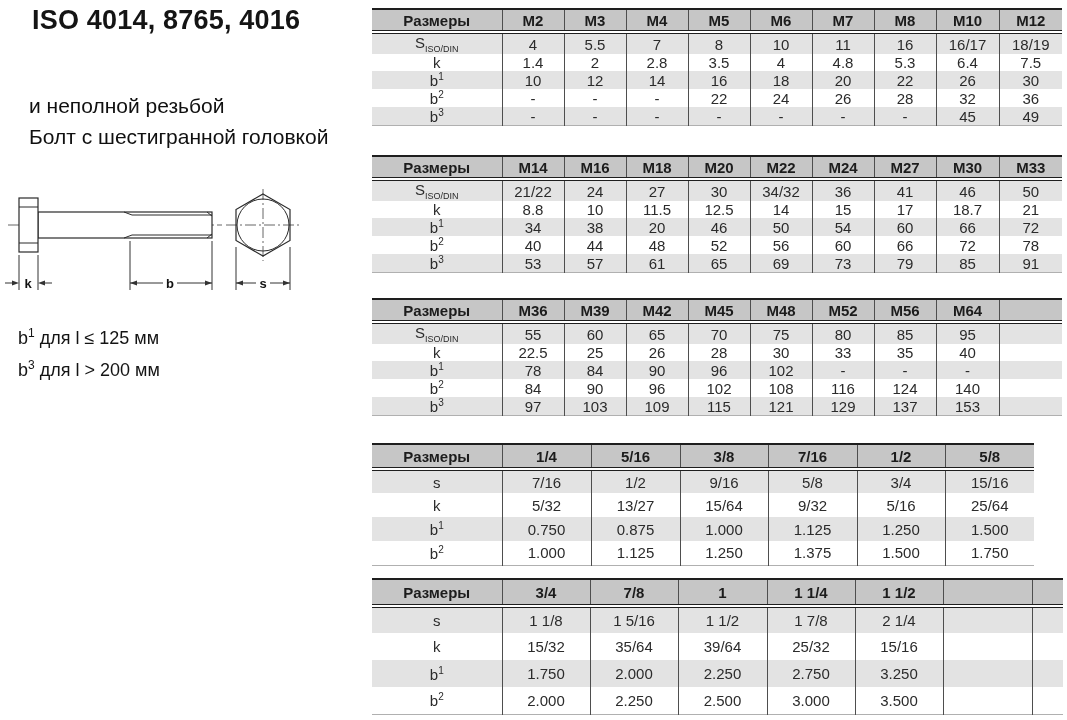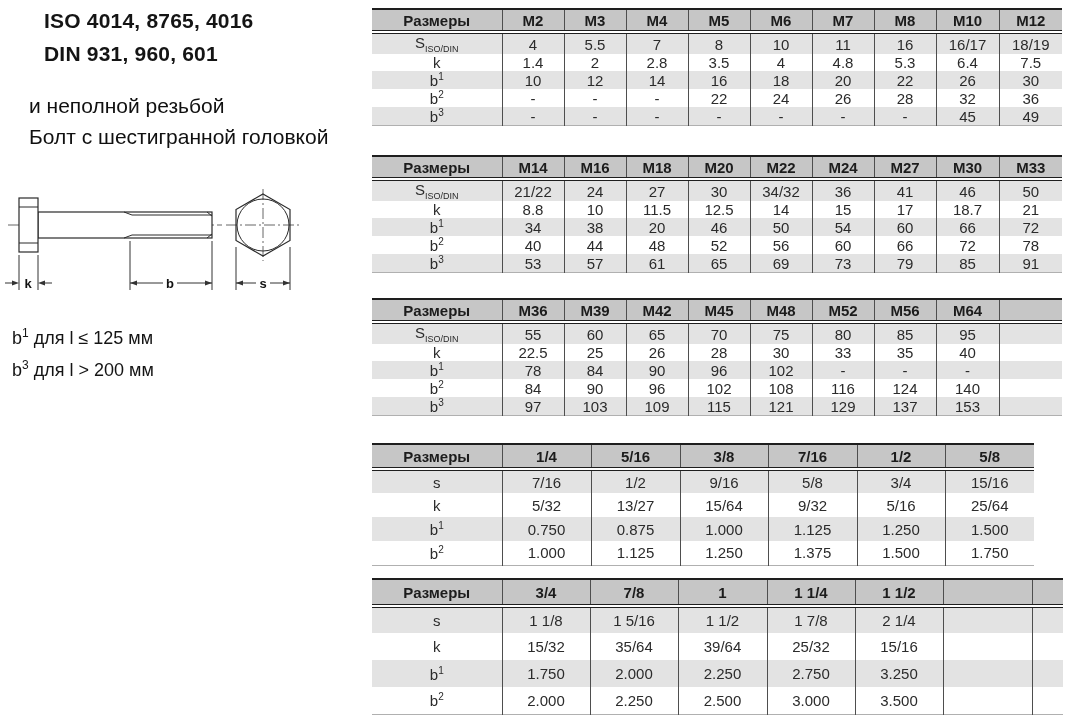--- a/index.html
+++ b/index.html
@@ -1,25 +1,25 @@
 <!DOCTYPE html>
 <html><head>
 <meta charset="utf-8">
 <style>
   html,body{margin:0;padding:0;background:#ffffff;}
   body{width:1067px;height:720px;font-family:"Liberation Sans",sans-serif;}
   .page{position:relative;width:1067px;height:720px;background:#fff;overflow:hidden;color:#222;}
 
-  .title{position:absolute;left:44px;top:4px;font-size:21px;font-weight:bold;
+  .title{position:absolute;left:32px;top:4px;font-size:27px;font-weight:bold;
          line-height:33px;color:#141414;letter-spacing:.2px;}
   .subtitle{position:absolute;left:29px;top:90px;font-size:21px;line-height:31px;color:#101010;}
 
   .drawing{position:absolute;left:0;top:185px;width:310px;height:120px;}
 
-  .notes{position:absolute;left:12px;top:320px;font-size:18px;line-height:27px;color:#141414;}
+  .notes{position:absolute;left:18px;top:320px;font-size:18px;line-height:27px;color:#141414;}
   .notes sup{font-size:12px;}
 
   .tblwrap{position:absolute;left:372px;}
   #tbl1{top:8px;} #tbl2{top:155px;} #tbl3{top:298px;} #tbl4{top:443px;} #tbl5{top:578px;}
 
   .tblwrap table{border-collapse:collapse;table-layout:fixed;
                  border-top:2px solid #1e1e1e;border-bottom:1px solid #b0b0b0;}
   .tblwrap th,.tblwrap td{padding:0 2px;margin:0;text-align:center;vertical-align:middle;
                  font-weight:normal;white-space:nowrap;overflow:hidden;font-size:15px;color:#2b2b2b;}
   .tblwrap tr > * + *{border-left:1px solid #4e4e4e;}
@@ -41,21 +41,20 @@
   svg .arw{fill:#333;stroke:none;}
   svg text{font-family:"Liberation Sans",sans-serif;font-size:13px;font-weight:bold;fill:#111;}
 </style>
 </head>
 <body>
 
 <div class="page">
 
   <div class="title">
     <div>ISO 4014, 8765, 4016</div>
-    <div>DIN 931, 960, 601</div>
   </div>
 
   <div class="subtitle">
     <div>и неполной резьбой</div>
     <div>Болт с шестигранной головкой</div>
   </div>
 
   <svg class="drawing" viewBox="0 0 310 120" width="310" height="120">
 
     <g>

